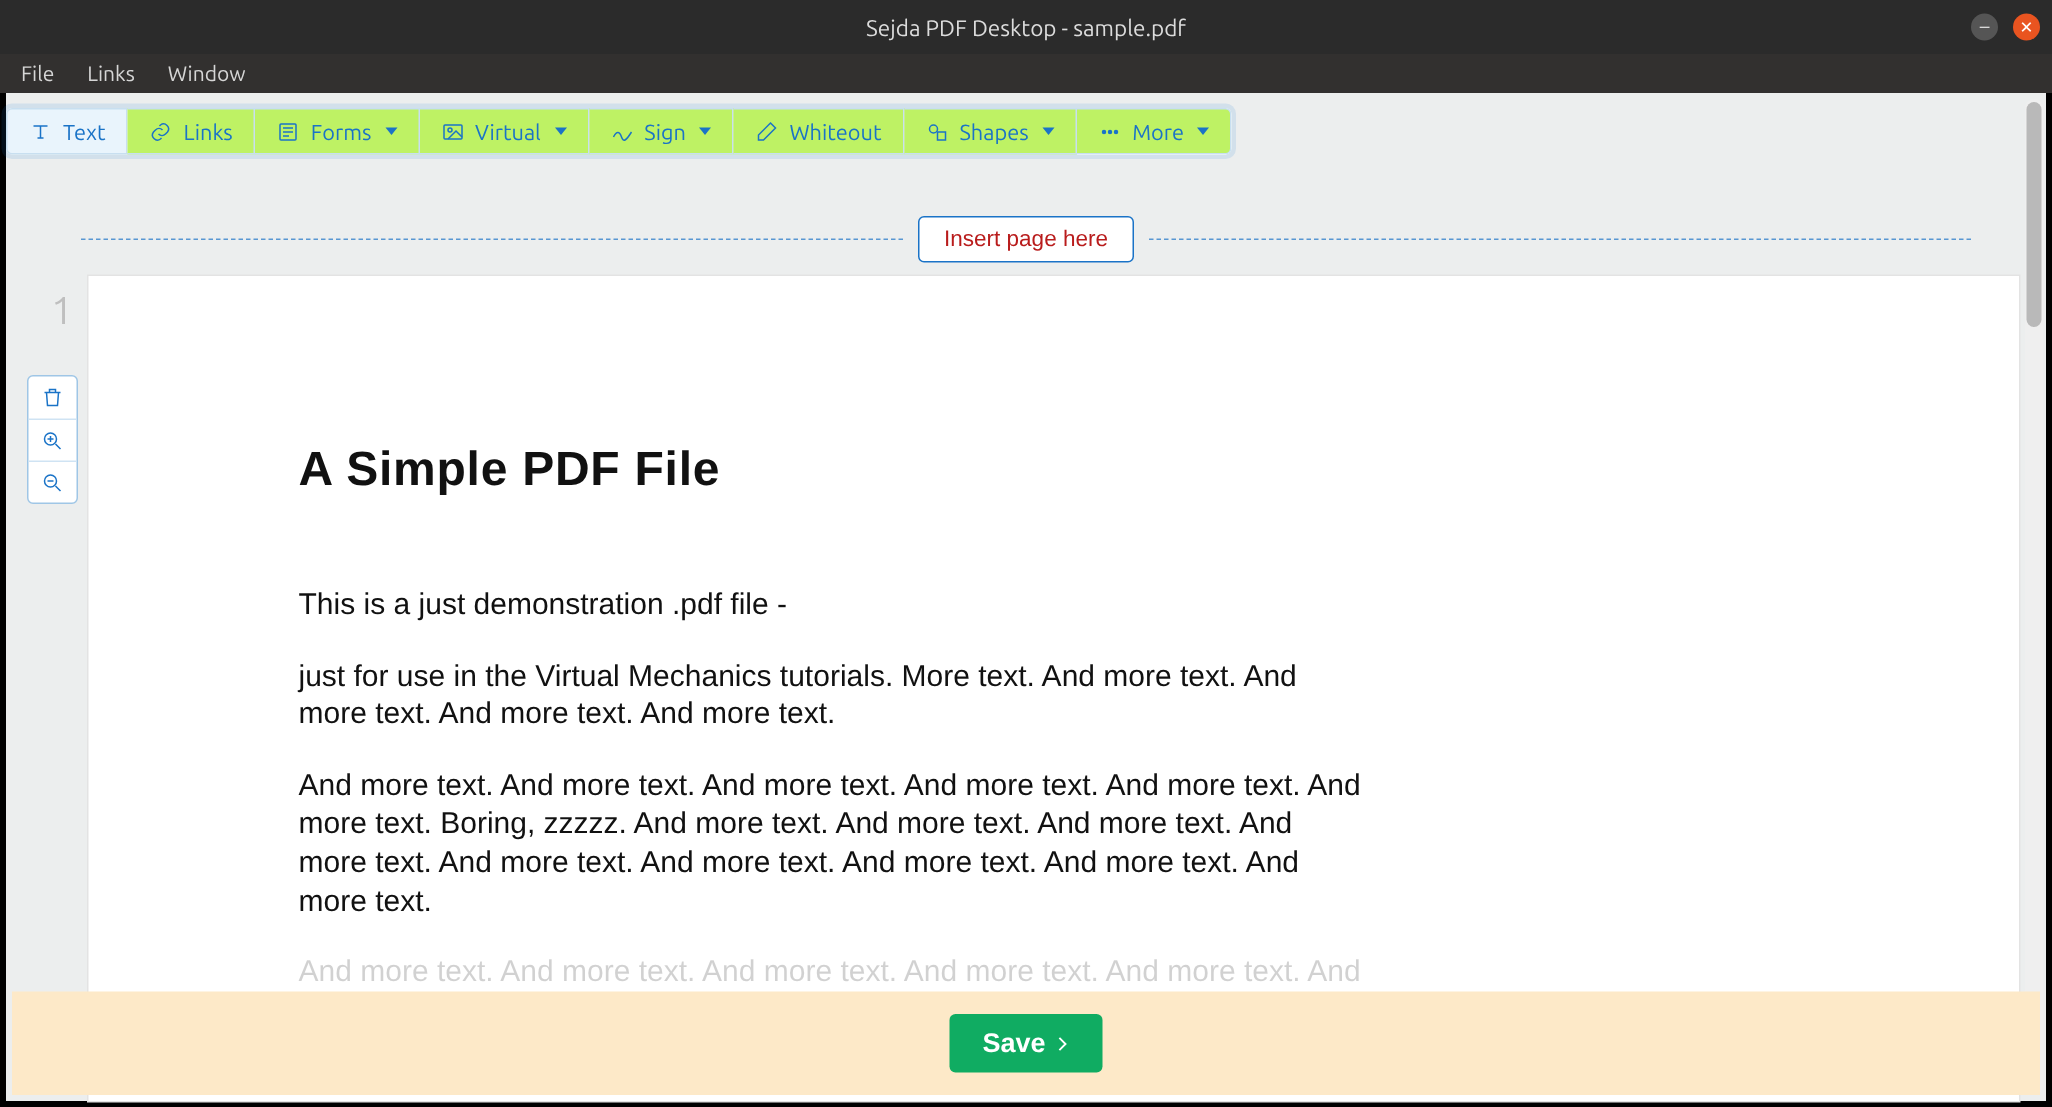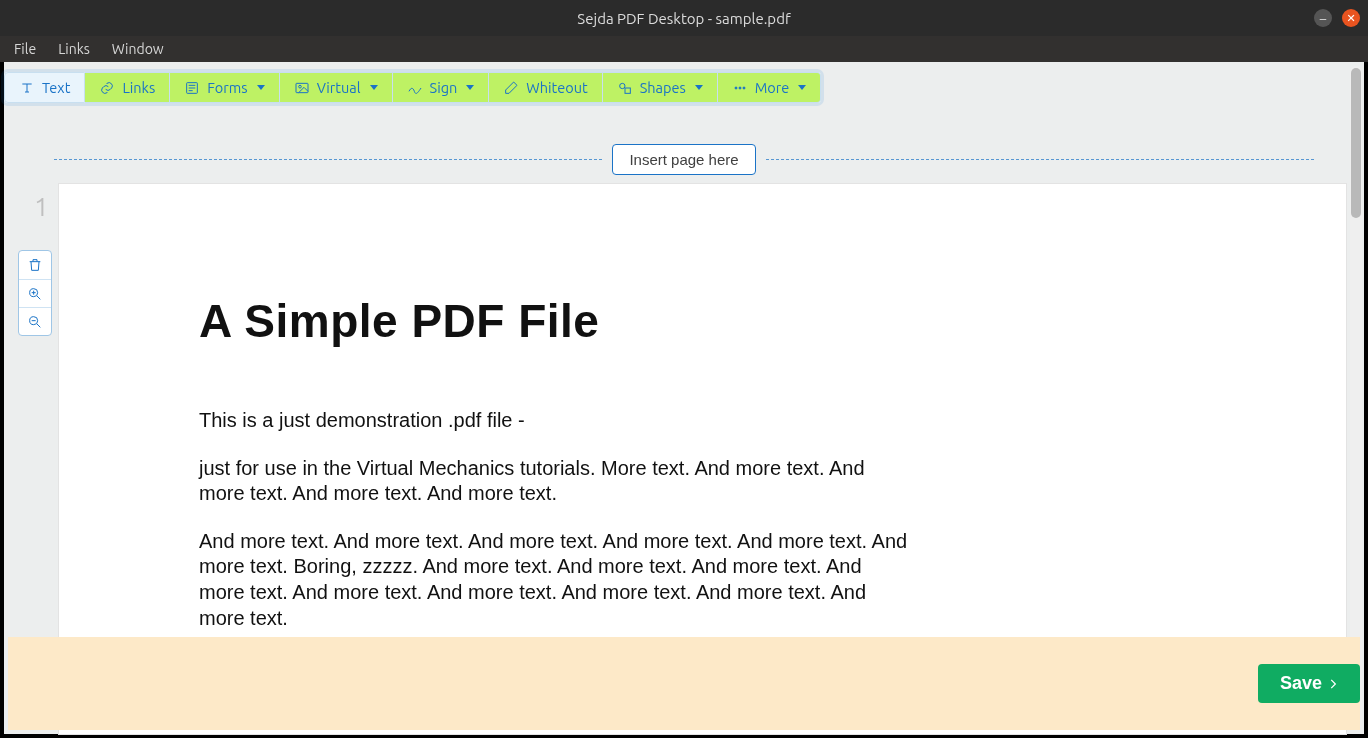--- a/index.html
+++ b/index.html
@@ -32,38 +32,38 @@
   .tbtn + .tbtn { border-left: none; }
   .tbtn.active { background:#e9f4fc; }
   .caret { width:0;height:0;border-left:4px solid transparent;border-right:4px solid transparent;border-top:5px solid #1a73c7; margin-left:2px;}
   .icon { width:16px; height:16px; flex:0 0 16px; }
   .icon svg { width:16px; height:16px; stroke:#1a73c7; fill:none; stroke-width:1.5; }
 
   .insert-row { position:absolute; top:82px; left:50px; right:50px; display:flex; align-items:center; }
   .insert-row::before, .insert-row::after {
     content:""; flex:1; border-top:1.5px dashed #1a73c7; opacity:.7;
   }
-  .insert-btn { border:1px solid #1a73c7; border-radius:4px; color:#404040; background:#fff; padding:6px 16px; font-size:15px; margin:0 10px;}
+  .insert-btn { border:1px solid #1a73c7; border-radius:4px; color:#b91c1c; background:#fff; padding:6px 16px; font-size:15px; margin:0 10px;}
 
   .page-area { position:absolute; top:122px; left:55px; right:18px; bottom:0; background:#fff; box-shadow:0 0 0 1px #e3e3e3; overflow:hidden;}
   .page-num { position:absolute; top:130px; left:30px; font-size:26px; color:#bfbfbf; }
   .doc { padding: 110px 130px 40px 140px; font-family: Arial, Helvetica, sans-serif; color:#111; max-width: 980px;}
-  .doc h1 { font-size:46px; font-weight:600; letter-spacing:0.5px; margin-bottom:60px;}
+  .doc h1 { font-size:32px; font-weight:600; letter-spacing:0.5px; margin-bottom:60px;}
   .doc p { font-size:20px; line-height:1.28; margin-bottom:22px; }
   .doc p.fade { color: rgba(0,0,0,0.18); }
 
   .side-tools { position:absolute; left:14px; top:188px; width:34px; border:1px solid #9fc6e6; border-radius:4px; background:#fff; display:flex; flex-direction:column;}
   .side-tools .sbtn{ height:28px; display:flex;align-items:center;justify-content:center; color:#1a73c7;}
   .side-tools .sbtn + .sbtn { border-top:1px solid #cfe3f3;}
   .side-tools svg{width:16px;height:16px;stroke:#1a73c7;fill:none;stroke-width:1.5;}
 
   .scrollbar { position:absolute; right:2px; top:4px; width:12px; height:calc(100% - 8px); background:#efefef; border-radius:6px;}
   .scrollthumb{ position:absolute; top:2px; left:1px; width:10px; height:150px; background:#b9b9b9; border-radius:5px;}
 
-  .save-bar { position:absolute; left:4px; right:4px; bottom:4px; height:93px; background:#fde9c8; display:flex; align-items:center; justify-content:flex-end; }
+  .save-bar { position:absolute; left:4px; right:4px; bottom:4px; height:69px; background:#fde9c8; display:flex; align-items:center; justify-content:center; }
   .save-btn { background:#10ac62; color:#fff; border:none; border-radius:4px; padding:9px 20px 9px 22px; font-size:18px; font-weight:600; display:flex; align-items:center; gap:4px;}
   .save-btn svg{width:14px;height:14px;stroke:#fff;stroke-width:2.2;fill:none;}
 </style>
 </head>
 <body>
 
 <div class="titlebar">
   <span>Sejda PDF Desktop - sample.pdf</span>
   <div class="controls">
     <div class="ctl min">–</div>

